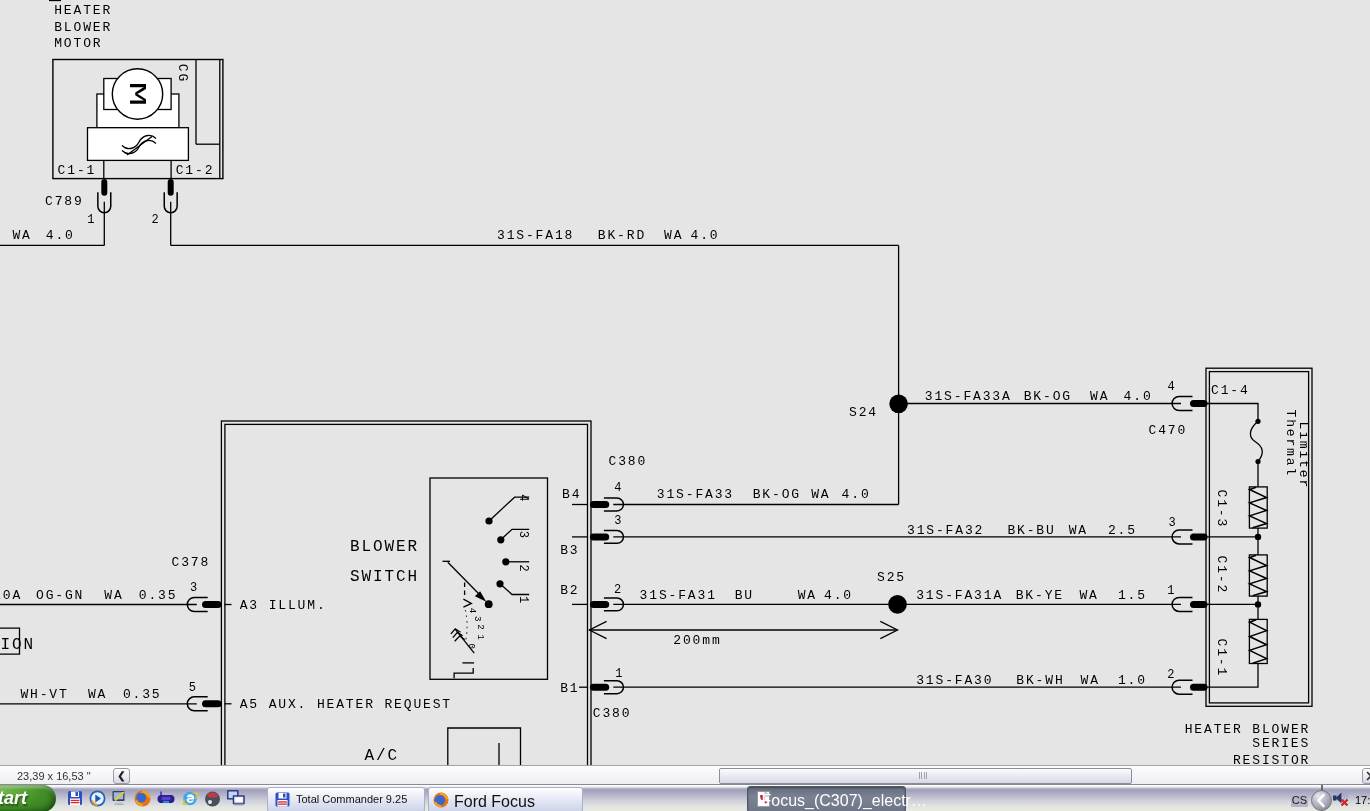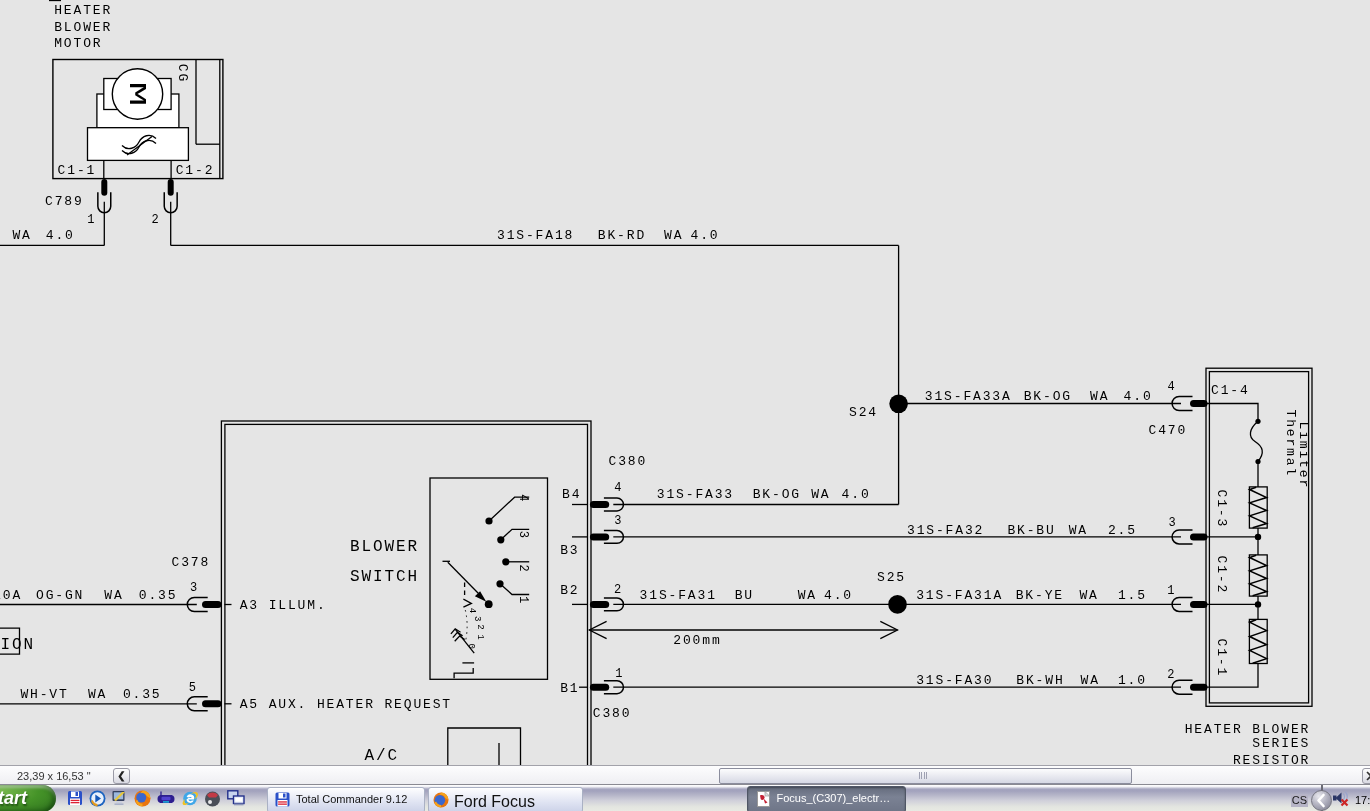--- a/index.html
+++ b/index.html
@@ -481,21 +481,21 @@
 
 <div style="position:absolute;left:267px;top:1.5px;width:156px;height:24px;background:linear-gradient(#fefeff,#dfe3f2 60%,#ccd2e8);border:1px solid #aab1c4;border-radius:3px;box-shadow:inset 0 1px 0 #fff;">
 <svg width="15" height="15" style="position:absolute;left:7px;top:4px">
 <rect x="0.5" y="0.5" width="14" height="14" rx="1.5" fill="#2a50c8"></rect>
 <rect x="3.5" y="1" width="8" height="5.5" fill="#fff"></rect>
 <rect x="8" y="1.5" width="2.5" height="4" fill="#2a50c8"></rect>
 <rect x="2.5" y="8" width="10" height="6.5" fill="#fff"></rect>
 <rect x="3.1" y="9.3" width="8.8" height="1.3" fill="#d23"></rect>
 <rect x="3.1" y="11.5" width="8.8" height="1.3" fill="#d23"></rect>
 </svg>
-<span style="position:absolute;left:28px;top:5px;font-size:11px;color:#111;">Total Commander 9.12</span>
+<span style="position:absolute;left:28px;top:5px;font-size:11px;color:#111;">Total Commander 9.25</span>
 </div>
 
 <div style="position:absolute;left:428px;top:1.5px;width:153px;height:24px;background:linear-gradient(#fefeff,#dfe3f2 60%,#ccd2e8);border:1px solid #aab1c4;border-radius:3px;box-shadow:inset 0 1px 0 #fff;">
 <svg width="16" height="16" style="position:absolute;left:4px;top:4px">
 <circle cx="8" cy="8" r="7.5" fill="#e8750f"></circle>
 <circle cx="6.9" cy="8.2" r="5.3" fill="#3a67cf"></circle>
 <path d="M 8,0.5 A 7.5 7.5 0 0 1 15.5,8 L 12.2,6 A 5.5 5.5 0 0 0 6,3 C 8,1.2 8,1 8,0.5 Z" fill="#f6a21a"></path>
 <path d="M 1.5,10.5 A 7.5 7.5 0 0 0 8,15.5 L 8,13 A 5.5 5.5 0 0 1 3.2,9.5 Z" fill="#f6a21a"></path>
 </svg>
 <span style="position:absolute;left:25px;top:5px;font-size:16px;color:#111;">Ford Focus Forum - Z…</span>
@@ -512,21 +512,21 @@
 </div>
 
 <div style="position:absolute;left:746.5px;top:1px;width:157px;height:25px;background:linear-gradient(#646b7c,#7b8294 40%,#6e7587);border:1px solid #4f5665;border-radius:3px;box-shadow:inset 0 1px 2px rgba(0,0,0,.35);">
 <svg width="15" height="16" style="position:absolute;left:9px;top:4px">
 <rect x="0.5" y="0.5" width="12" height="15" fill="#fff" stroke="#999"></rect>
 <path d="M 2,3 L 8,3 L 8,6 L 11,6 L 11,13 L 2,13 Z" fill="#fff"></path>
 <path d="M 3,4.5 C 6,3 9,5.5 7,8 C 5.5,9.8 3.5,9 3.5,7 Z" fill="#c32033"></path>
 <path d="M 6.5,7.5 L 10.5,11.5 L 8,12.5 Z" fill="#c32033"></path>
 <path d="M 8,0.5 L 12.5,5 L 8,5 Z" fill="#ddd" stroke="#999" stroke-width="0.7"></path>
 </svg>
-<span style="position:absolute;left:29px;top:5px;font-size:11px;color:#fff;">Focus_(C307)_electr…</span>
+<span style="position:absolute;left:14px;top:5px;font-size:16px;color:#fff;">Focus_(C307)_electr…</span>
 </div>
 
 <div style="position:absolute;left:1321px;top:0;width:2px;height:27px;background:#6a6a74;"></div>
 
 <div style="position:absolute;left:1291px;top:9px;width:17px;height:13px;background:#b6b4c6;color:#1a1a1a;font-size:11px;text-align:center;line-height:13px;">CS</div>
 
 <div style="position:absolute;left:1311px;top:4.5px;width:19px;height:19px;border-radius:50%;background:radial-gradient(circle at 35% 28%,#e8e8ee,#a9a9b8 55%,#787887);border:1px solid #74747f;">
 <svg width="19" height="19" style="position:absolute;left:0;top:0">
           <path d="M 11.5,4 L 6.5,9.5 L 11.5,15" stroke="#fff" stroke-width="2.6" fill="none" stroke-linecap="round" stroke-linejoin="round"></path>
         </svg>

